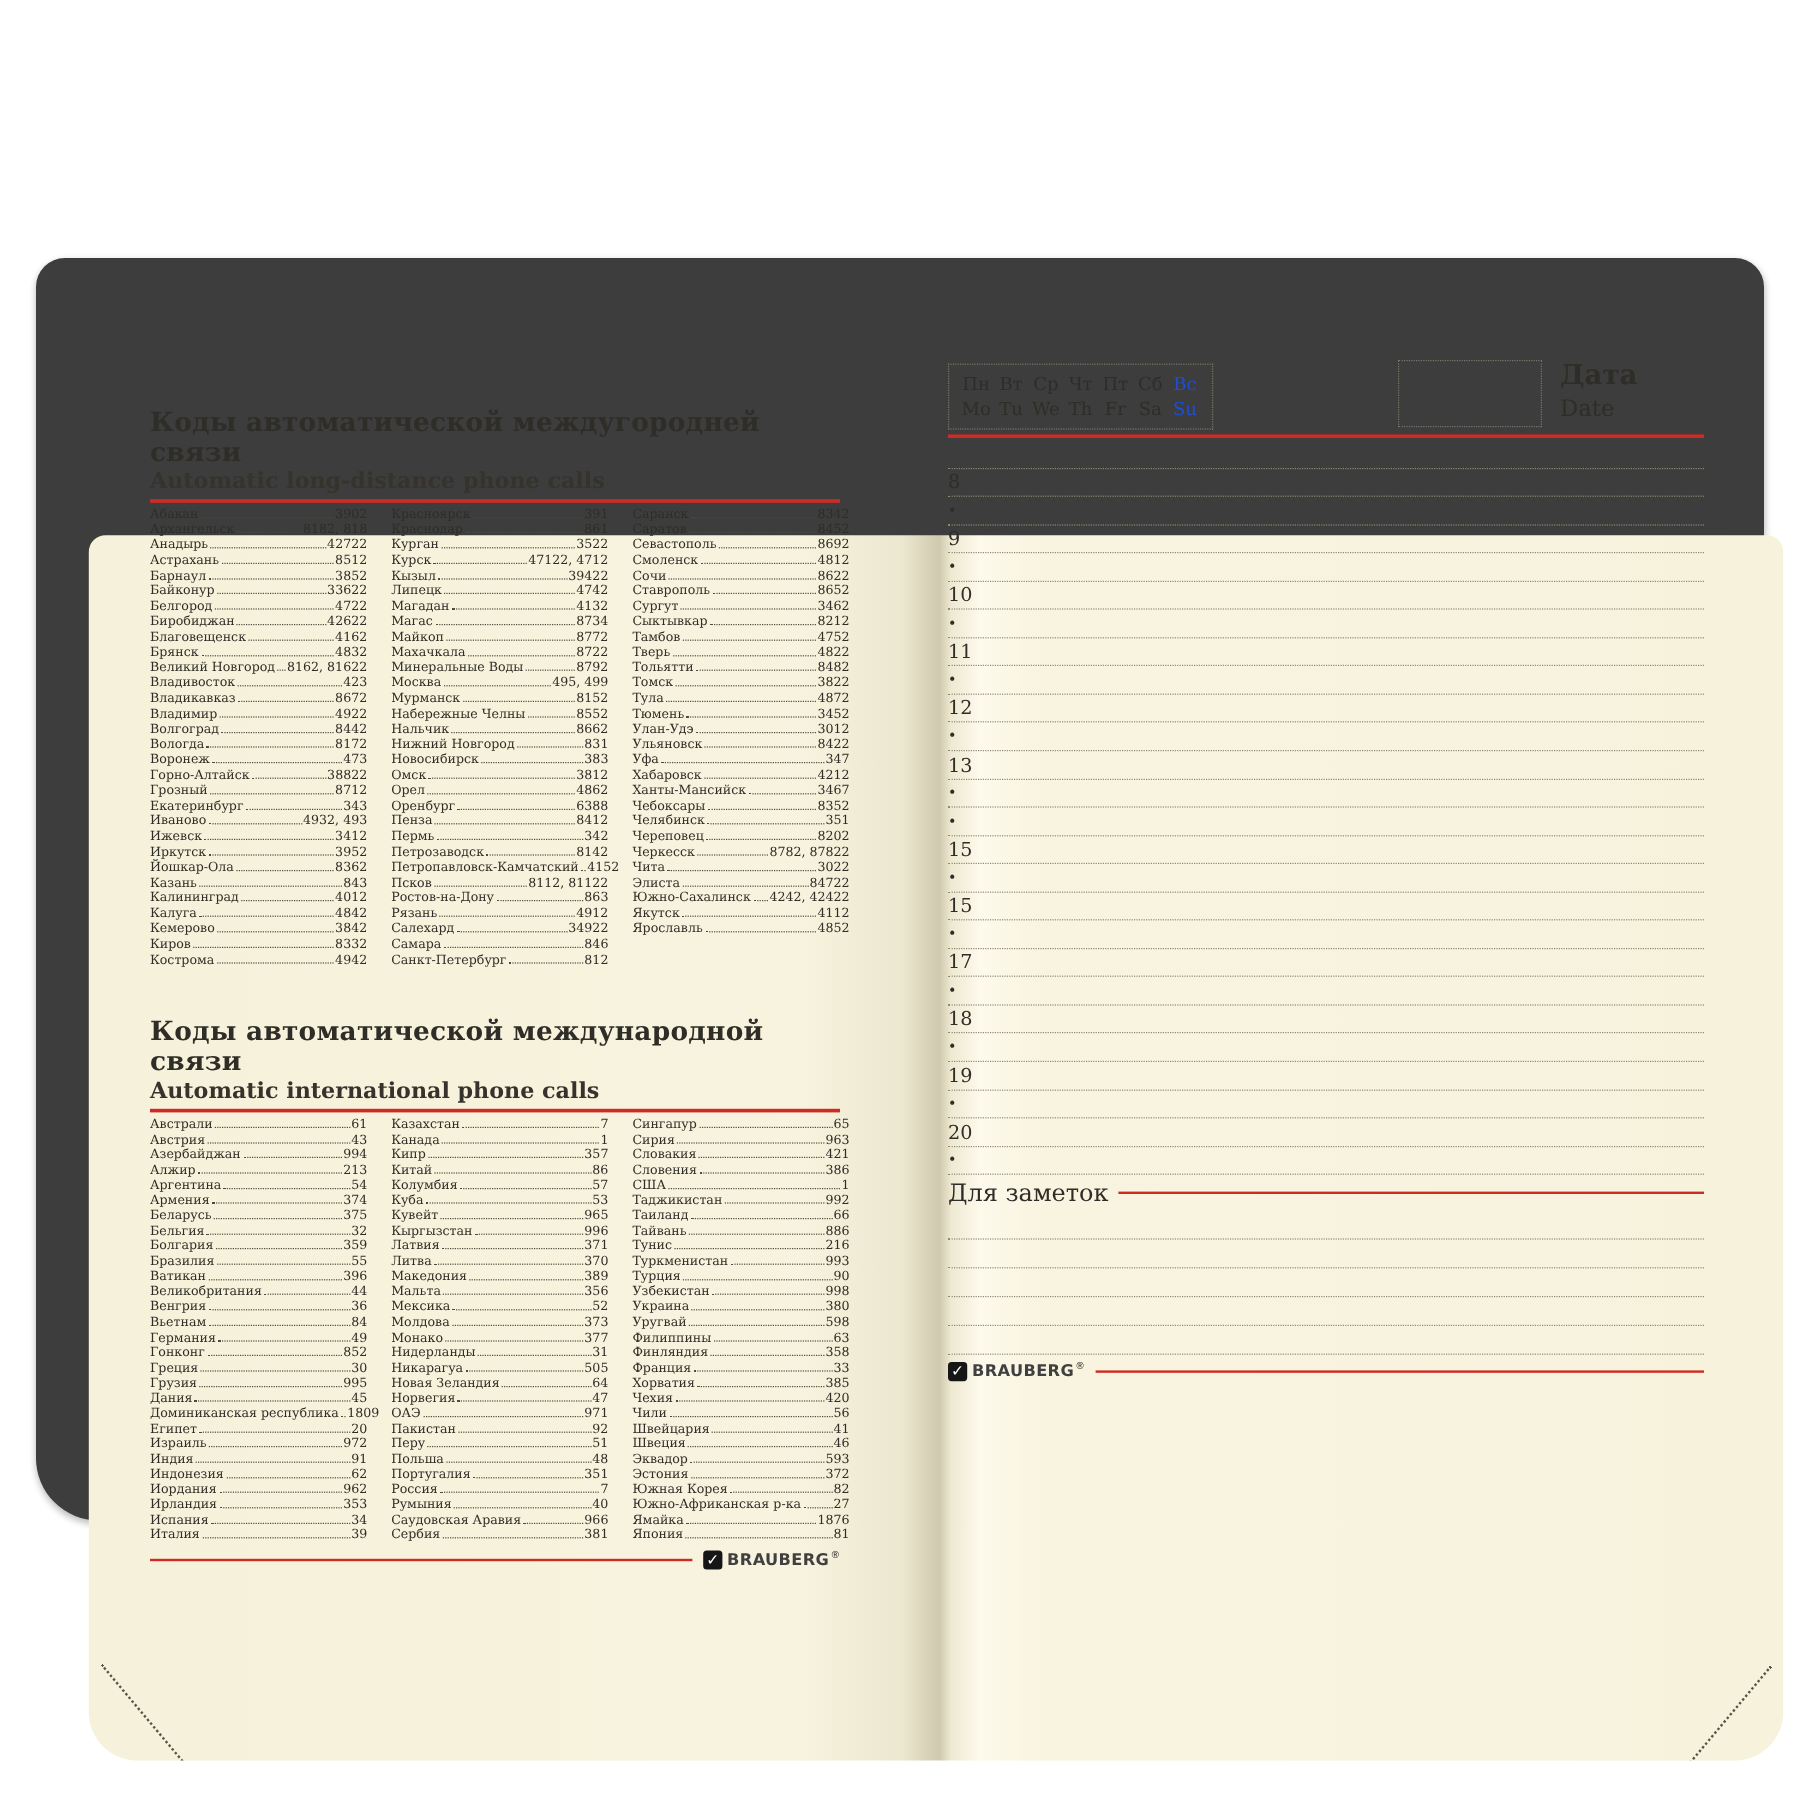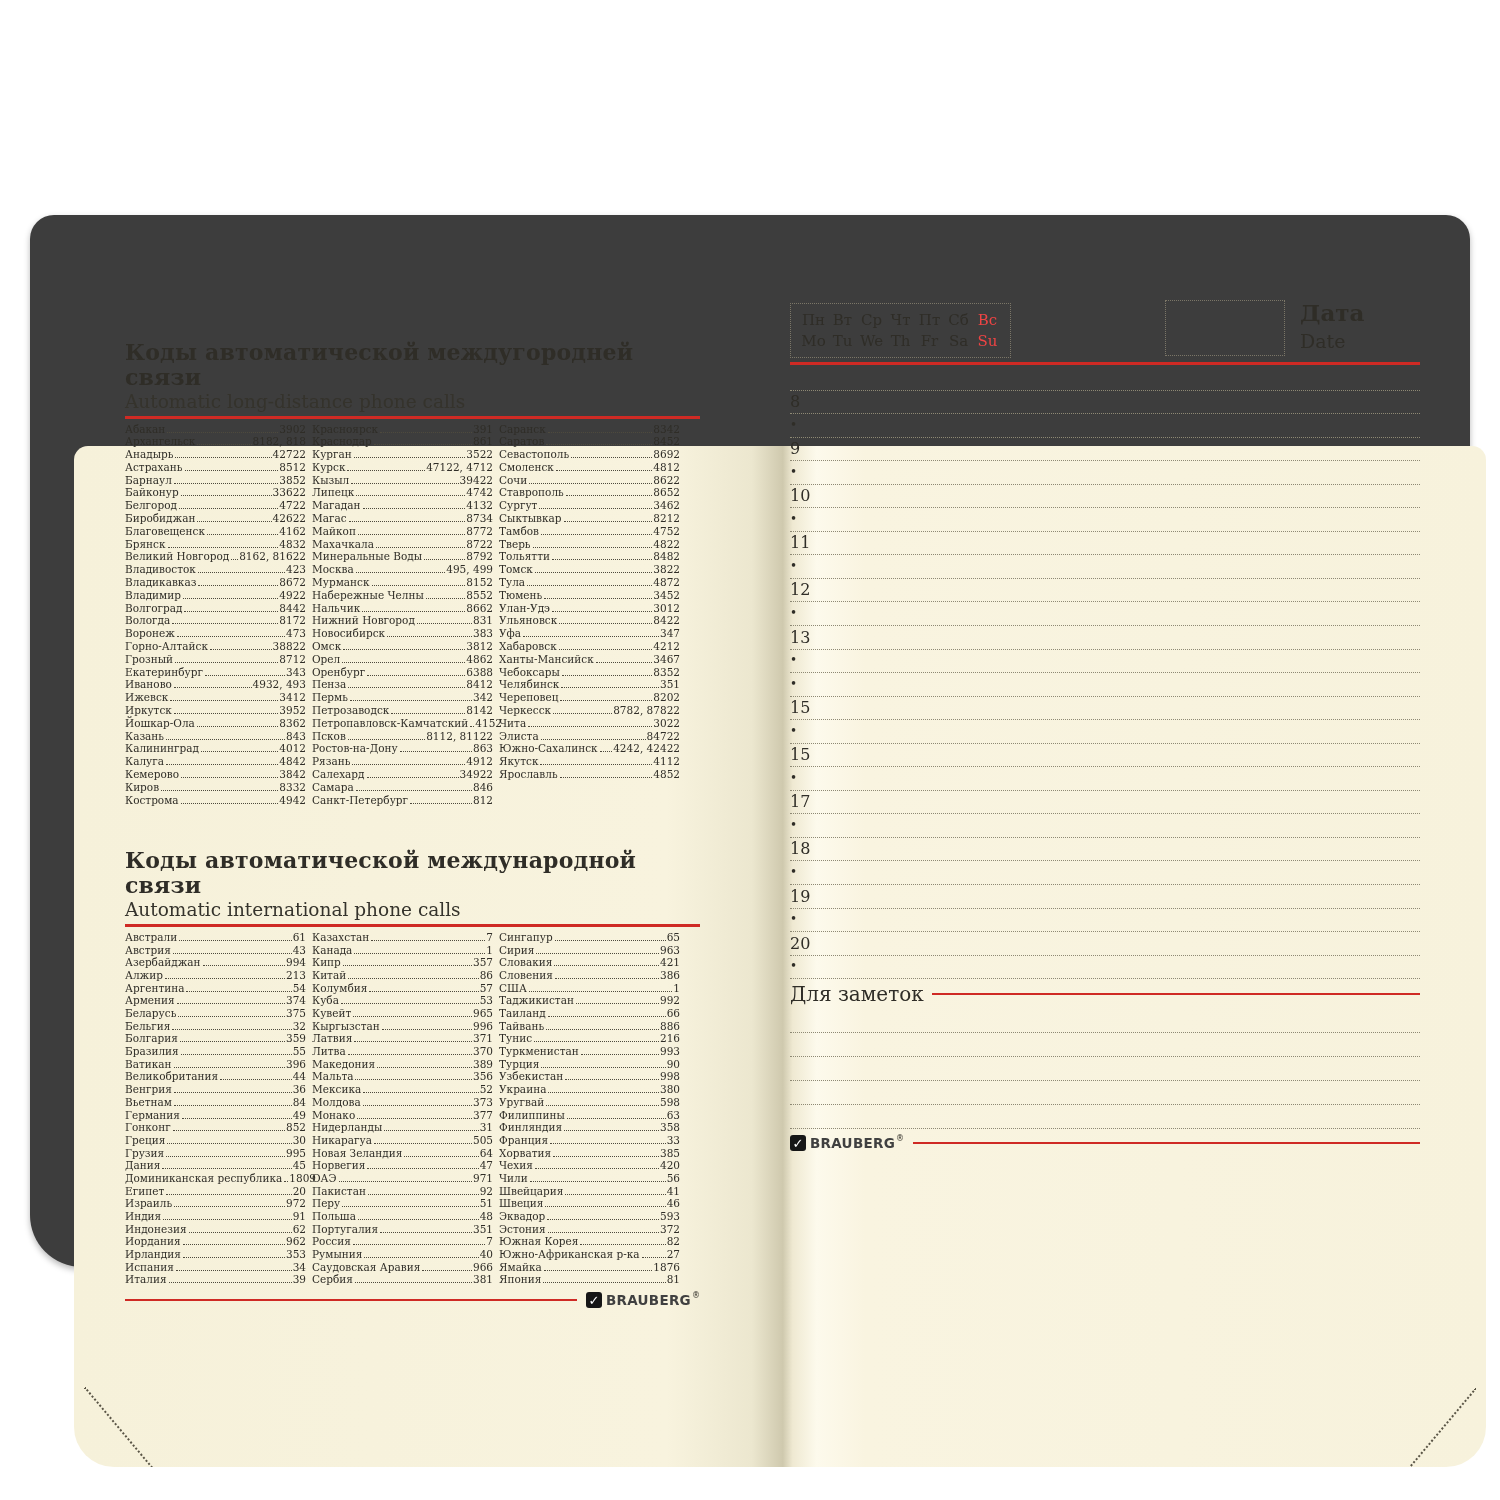--- a/index.html
+++ b/index.html
@@ -25,40 +25,40 @@
   .brand { display:flex; align-items:flex-start; font-family:"DejaVu Sans", sans-serif; line-height:1; }
   .brand-box { width:16px; height:16px; background:#161616; border-radius:3px; color:#fff;
                display:flex; align-items:center; justify-content:center;
                font-size:13px; font-weight:bold; margin-right:4px; }
   .brand-name { font-weight:bold; font-size:13.5px; letter-spacing:.3px; color:#404040; margin-top:2px; }
   .brand-reg { font-size:8px; margin-left:1px; }
 
   
   .page-left { position:absolute; left:125px; top:298px; width:575px; }
   .sec-title-ru { font-size:22px; font-weight:bold; line-height:25px; letter-spacing:.2px;margin-top:42px; }
-  .sec-title-en { font-size:18.5px; font-weight:normal; line-height:23px; color:#35332c; }
+  .sec-title-en { font-size:18.5px; font-weight:bold; line-height:23px; color:#35332c; }
   .page-left .redrule { margin-top:3px; }
-  .cols { display:flex; gap:6px; margin-top:4px; }
+  .cols { display:flex; gap:20px; margin-top:4px; }
   .col { flex:0 0 181px; width:181px; }
   .prow { display:flex; align-items:baseline; height:12.8px; font-size:10.5px; line-height:12.8px; white-space:nowrap; }
   .intl .prow { height:12.7px; }
   .dots { flex:1; min-width:4px; border-bottom:1.6px dotted #4e4a3d; margin:0 1px 2px 2px; }
   .pcode { white-space:nowrap; }
   .sec-intl { margin-top:2px; }
   .page-foot { display:flex; align-items:center; margin-top:5px; height:18px; }
   .left-foot .redfill { flex:1; margin-right:9px; }
   .right-foot .redfill { flex:1; margin-left:9px; }
 
   
   .page-right { position:absolute; left:790px; top:300px; width:630px; }
   .rp-header { position:relative; height:62px; }
   .days-box { position:absolute; left:0; top:3px; border:1.5px dotted #7b7667; padding:5px 8px 6px; }
   .days-row { display:flex; margin-top:1px; }
   .days-row span { width:29px; text-align:center; font-size:15px; line-height:20px; }
-  .days-row span.red { color:#ef4444; }
+  .days-row span.red { color:#1d4ed8; }
   .date-box { position:absolute; left:375px; top:0; width:120px; height:56px; border:1.5px dotted #7b7667; }
   .date-labels { position:absolute; left:510px; top:0; }
   .date-ru { font-size:23px; font-weight:bold; line-height:26px; }
   .date-en { font-size:19px; line-height:22px; margin-top:4px; }
   .schedule .srow { height:23.55px; border-bottom:1.3px dotted #8e8974; display:flex; align-items:flex-end; }
   .schedule .srow.lead { height:26px; }
   .schedule .lbl { font-size:16px; line-height:1; padding-bottom:3px; }
   .schedule .bullet .lbl { font-size:12px; padding-bottom:6px; }
   .notes-head { display:flex; align-items:center; height:30px; font-size:20px; }
   .notes-head .redfill { flex:1; margin-left:8px; }

